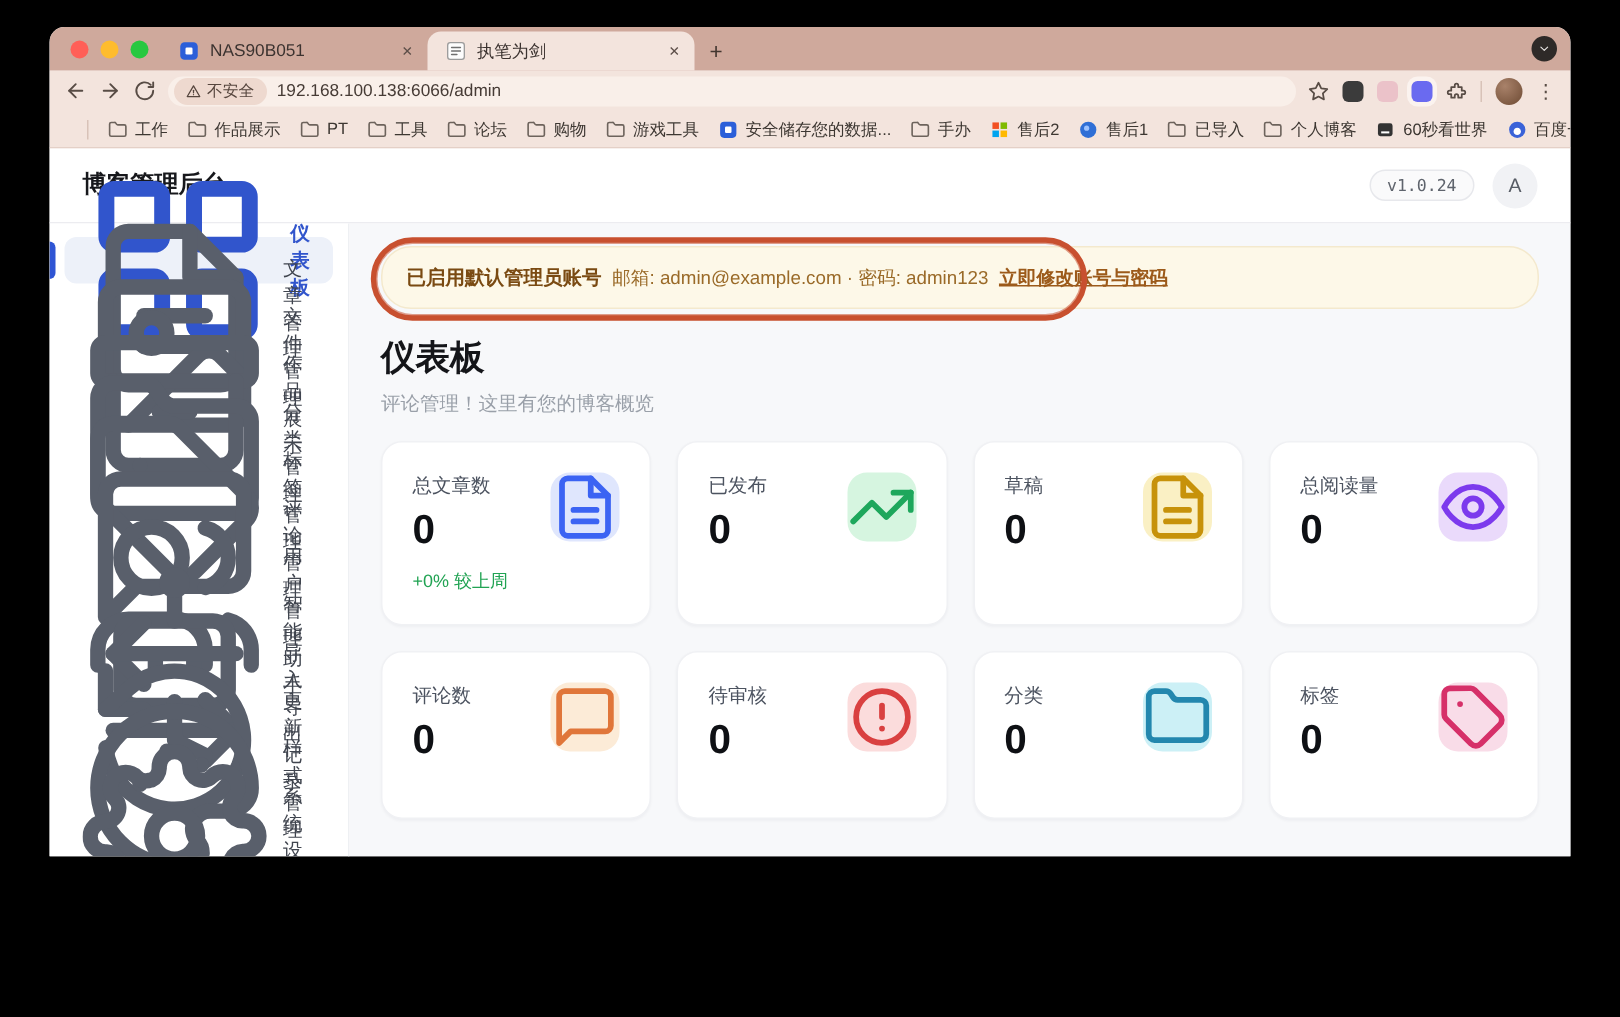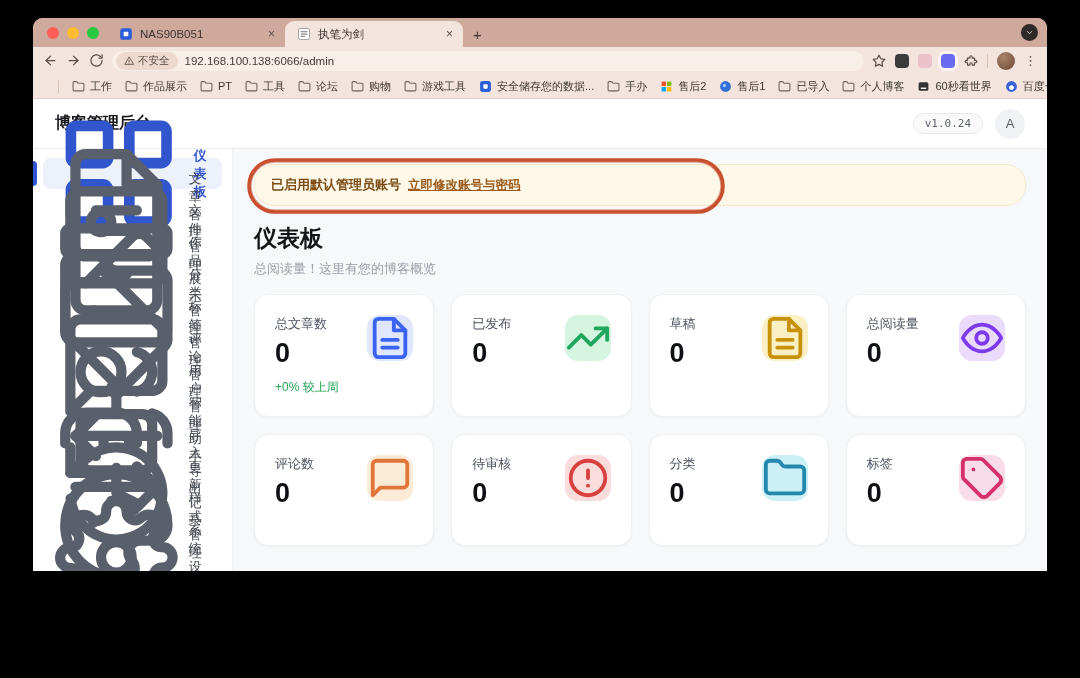--- a/index.html
+++ b/index.html
@@ -506,29 +506,30 @@
                 <path d="M19.4 15a1.7 1.7 0 0 0 .33 1.82l.06.06a2 2 0 1 1-2.83 2.83l-.06-.06a1.7 1.7 0 0 0-1.82-.33 1.7 1.7 0 0 0-1 1.51V21a2 2 0 1 1-4 0v-.09A1.7 1.7 0 0 0 9 19.4a1.7 1.7 0 0 0-1.82.33l-.06.06a2 2 0 1 1-2.83-2.83l.06-.06a1.7 1.7 0 0 0 .33-1.82 1.7 1.7 0 0 0-1.51-1H3a2 2 0 1 1 0-4h.09A1.7 1.7 0 0 0 4.6 9a1.7 1.7 0 0 0-.33-1.82l-.06-.06a2 2 0 1 1 2.83-2.83l.06.06a1.7 1.7 0 0 0 1.82.33H9a1.7 1.7 0 0 0 1-1.51V3a2 2 0 1 1 4 0v.09a1.7 1.7 0 0 0 1 1.51 1.7 1.7 0 0 0 1.82-.33l.06-.06a2 2 0 1 1 2.83 2.83l-.06.06a1.7 1.7 0 0 0-.33 1.82V9a1.7 1.7 0 0 0 1.51 1H21a2 2 0 1 1 0 4h-.09a1.7 1.7 0 0 0-1.51 1z"></path>
               </svg>
             </span>
             <span>系统设置</span>
           </div>
         </div>
 
       <div class="main">
         <div class="alert">
           <span class="alert-bold">已启用默认管理员账号</span>
+          <span>邮箱: admin@example.com · 密码: admin123</span>
           <span class="alert-link">立即修改账号与密码</span>
           <svg class="annotation" viewBox="0 0 482 60">
             <rect x="4" y="4" width="474" height="52" rx="26" fill="none" stroke="#c8502f" stroke-width="3.6"></rect>
             <rect x="6" y="6" width="470" height="48" rx="24" fill="none" stroke="#c8502f" stroke-width="1.4" opacity="0.55"></rect>
           </svg>
         </div>
 
         <div class="page-title">仪表板</div>
-        <div class="page-subtitle">总阅读量！这里有您的博客概览</div>
+        <div class="page-subtitle">评论管理！这里有您的博客概览</div>
 
         <div class="stats">
 
             <div class="card stat-card">
               <div class="stat-left">
                 <span class="stat-label">总文章数</span>
                 <span class="stat-value">0</span>
                 <span class="stat-trend">+0% 较上周</span>
               </div>
               <span class="chip" style="background: rgb(223, 230, 253); color: rgb(59, 99, 243);">

